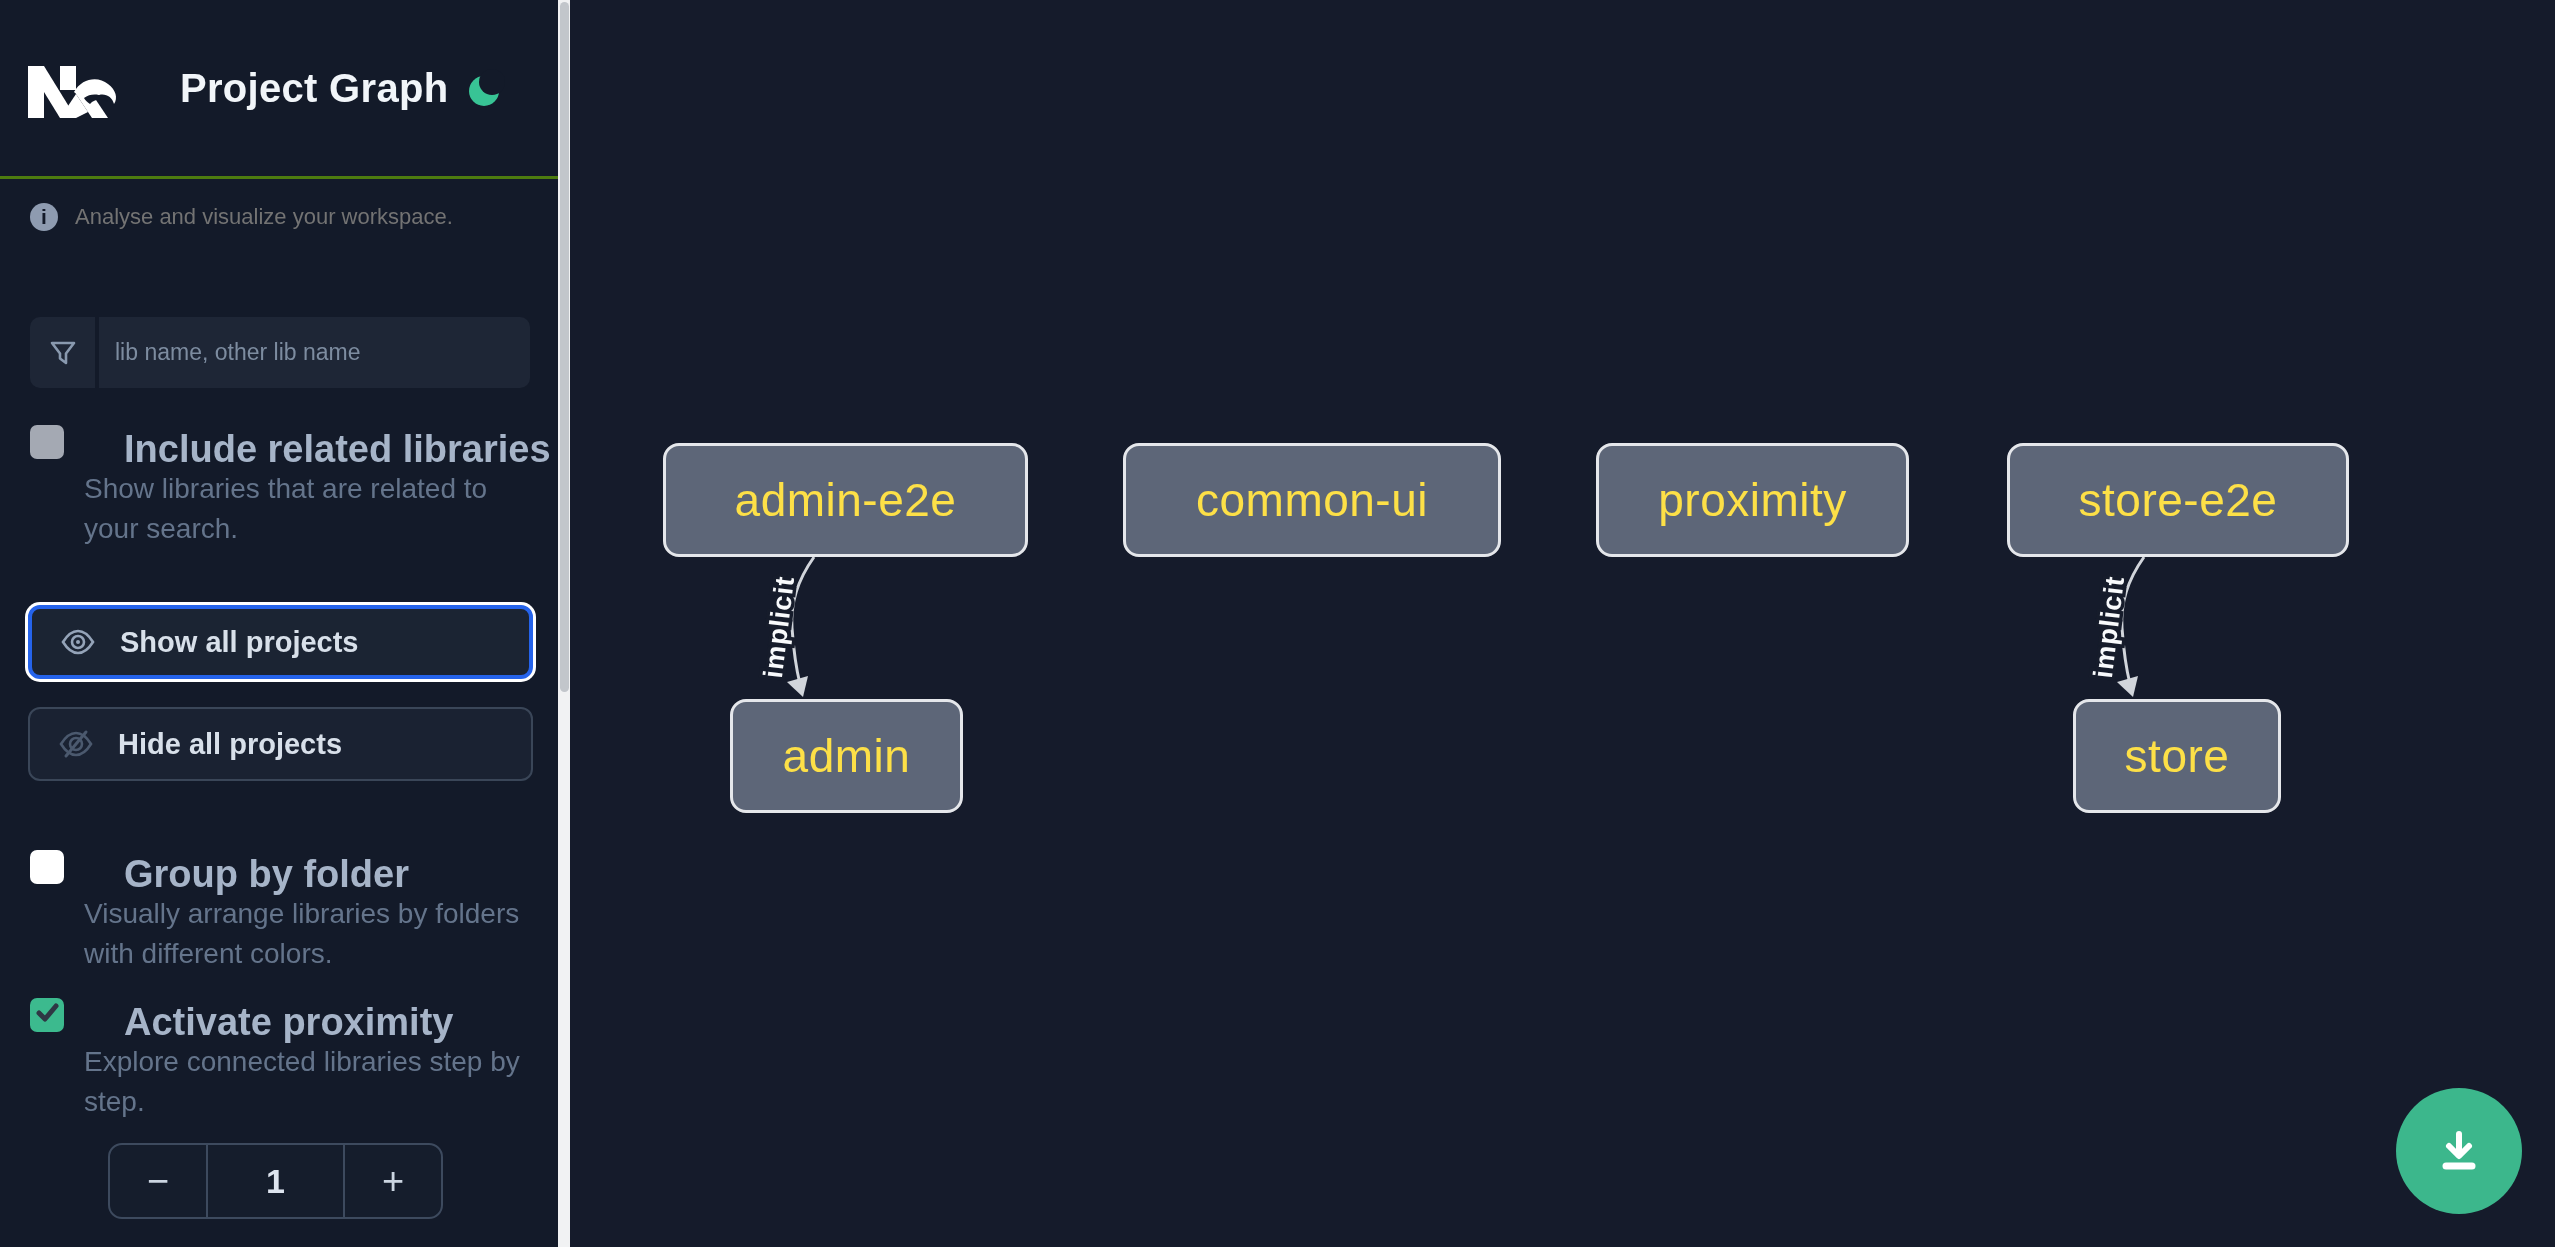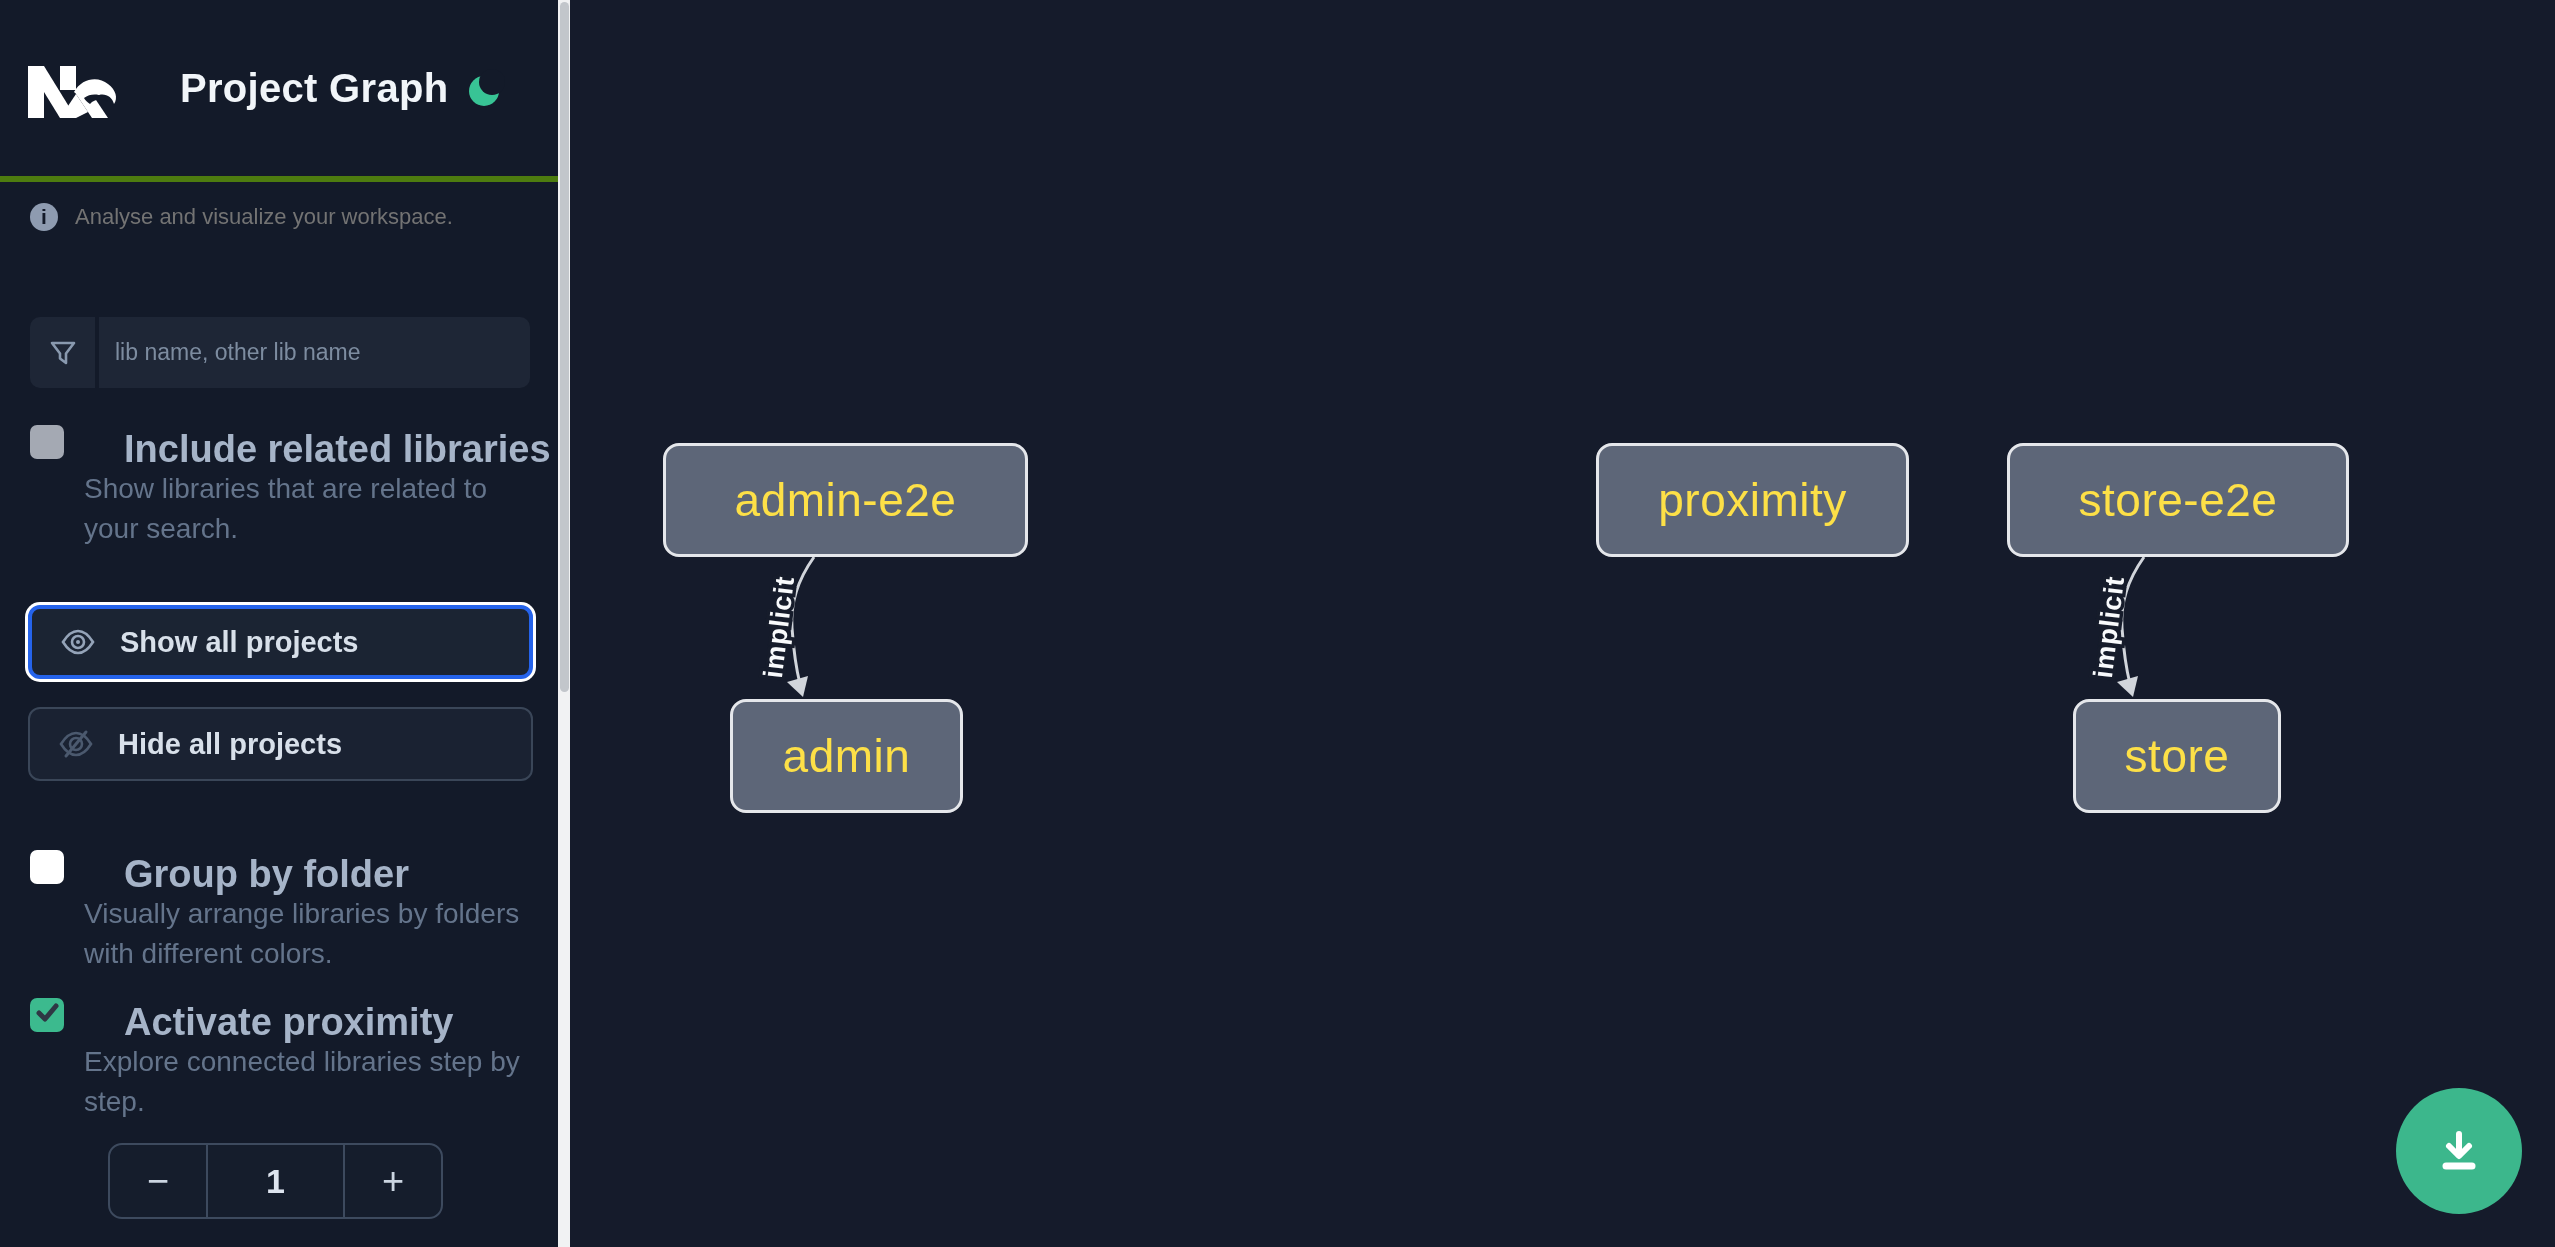--- a/index.html
+++ b/index.html
@@ -1,21 +1,21 @@
 <!DOCTYPE html>
 <html><head>
 <meta charset="utf-8">
 <style>
   html,body{margin:0;padding:0;background:#0d1320;}
   .app{position:relative;width:2555px;height:1247px;background:#151b2b;
        font-family:"Liberation Sans",sans-serif;overflow:hidden;}
 
   
   .sidebar{position:absolute;left:0;top:0;width:558px;height:1247px;background:#131a29;z-index:3;}
-  .sidebar-header{position:absolute;left:0;top:0;width:558px;height:176px;border-bottom:6px solid #4d7c0f;}
+  .sidebar-header{position:absolute;left:0;top:0;width:558px;height:176px;border-bottom:3px solid #4d7c0f;}
   .nx-logo{position:absolute;left:24px;top:52px;}
   .app-title{position:absolute;left:180px;top:66px;font-size:40px;font-weight:700;color:#f1f5f9;letter-spacing:.3px;white-space:nowrap;}
   .theme-toggle{position:absolute;left:462px;top:66px;width:48px;height:48px;background:transparent;border:none;cursor:pointer;padding:0;}
 
   .tagline-row{position:absolute;left:30px;top:203px;display:flex;align-items:center;}
   .info-icon{width:28px;height:28px;border-radius:50%;background:#8e9bb0;color:#131a29;
              font-weight:800;font-size:21px;display:flex;align-items:center;justify-content:center;margin-right:17px;}
   .tagline{font-size:22px;font-weight:500;color:#737373;white-space:nowrap;}
 
   .search-box{position:absolute;left:30px;top:317px;width:500px;height:71px;background:#1e2636;border-radius:10px;display:flex;overflow:hidden;}
@@ -80,20 +80,21 @@
     <path class="edge-path" d="M814,557 C799,578 790,600 792,628 C794,656 796,668 800,684"></path>
     <polygon class="edge-arrow" points="803,697 787,682 808,676"></polygon>
     <text class="edge-label" x="788" y="628" text-anchor="middle" transform="rotate(-83 788 628)">implicit</text>
 
     <path class="edge-path" d="M2144,557 C2129,578 2120,600 2122,628 C2124,656 2126,668 2130,684"></path>
     <polygon class="edge-arrow" points="2133,697 2117,682 2138,676"></polygon>
     <text class="edge-label" x="2118" y="628" text-anchor="middle" transform="rotate(-83 2118 628)">implicit</text>
   </svg>
 
   <div class="node" id="node-admin-e2e">admin-e2e</div>
+  <div class="node" id="node-common-ui">common-ui</div>
   <div class="node" id="node-products">proximity</div>
   <div class="node" id="node-store-e2e">store-e2e</div>
   <div class="node" id="node-admin">admin</div>
   <div class="node" id="node-store">store</div>
 
   <button class="fab">
     <span>
       <svg width="56" height="56" viewBox="0 0 56 56" fill="none">
         <path d="M28 12 L28 32" stroke="#ffffff" stroke-width="6" stroke-linecap="round"></path>
         <path d="M18 24 L28 34 L38 24" stroke="#ffffff" stroke-width="6" stroke-linecap="round" stroke-linejoin="round"></path>

